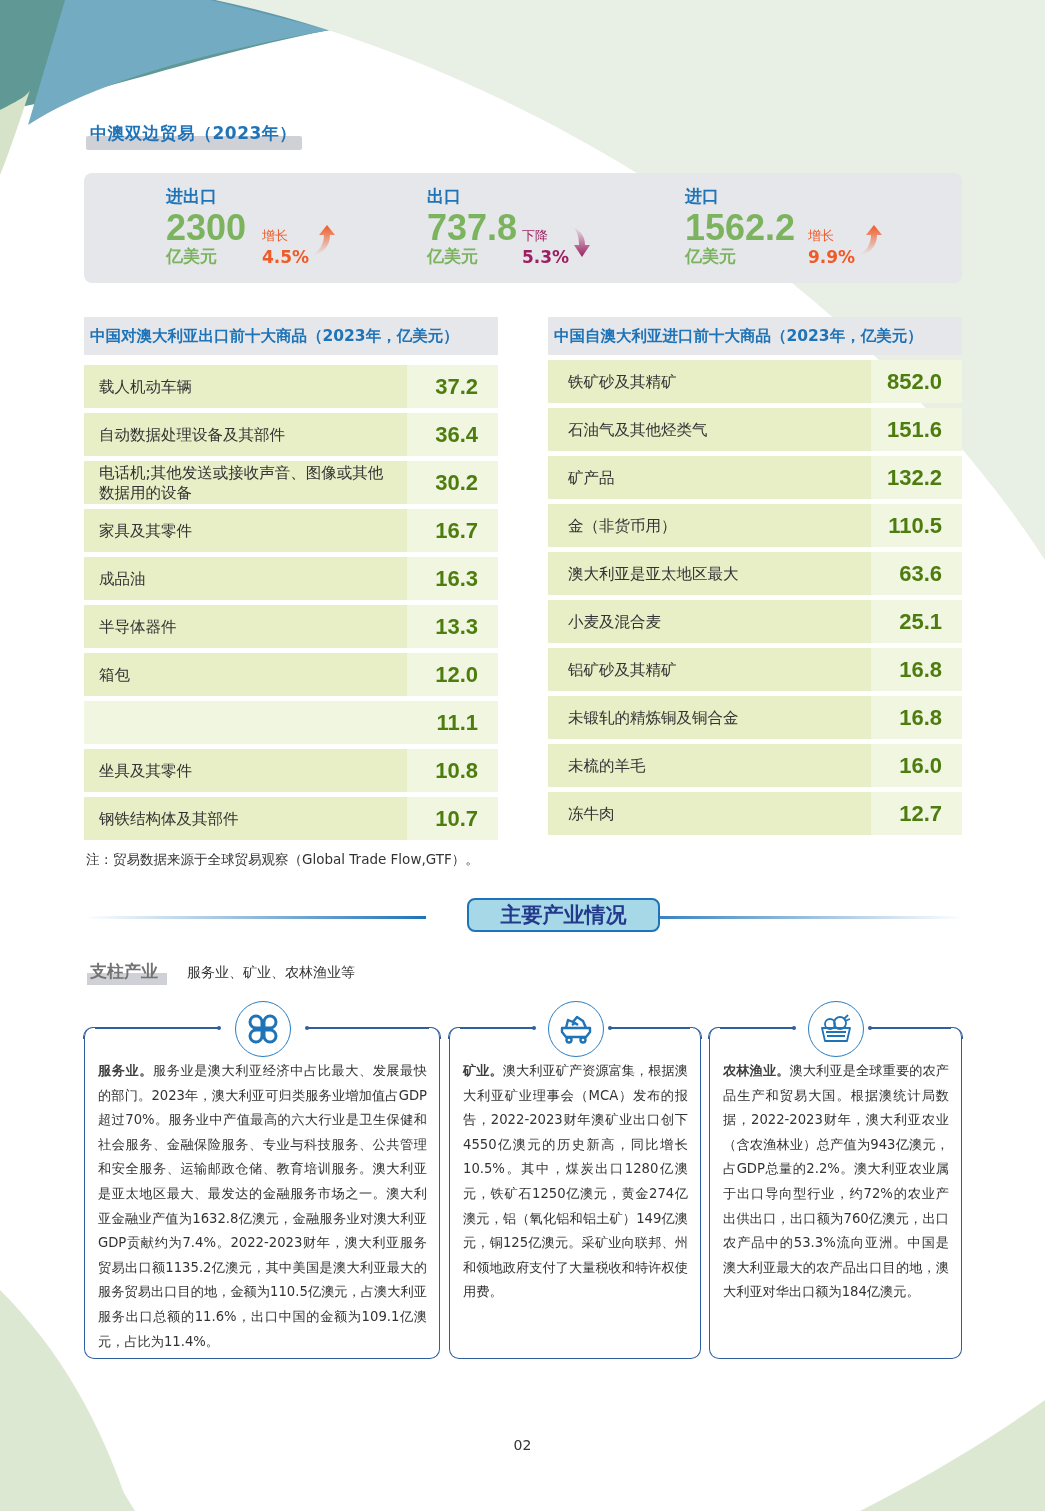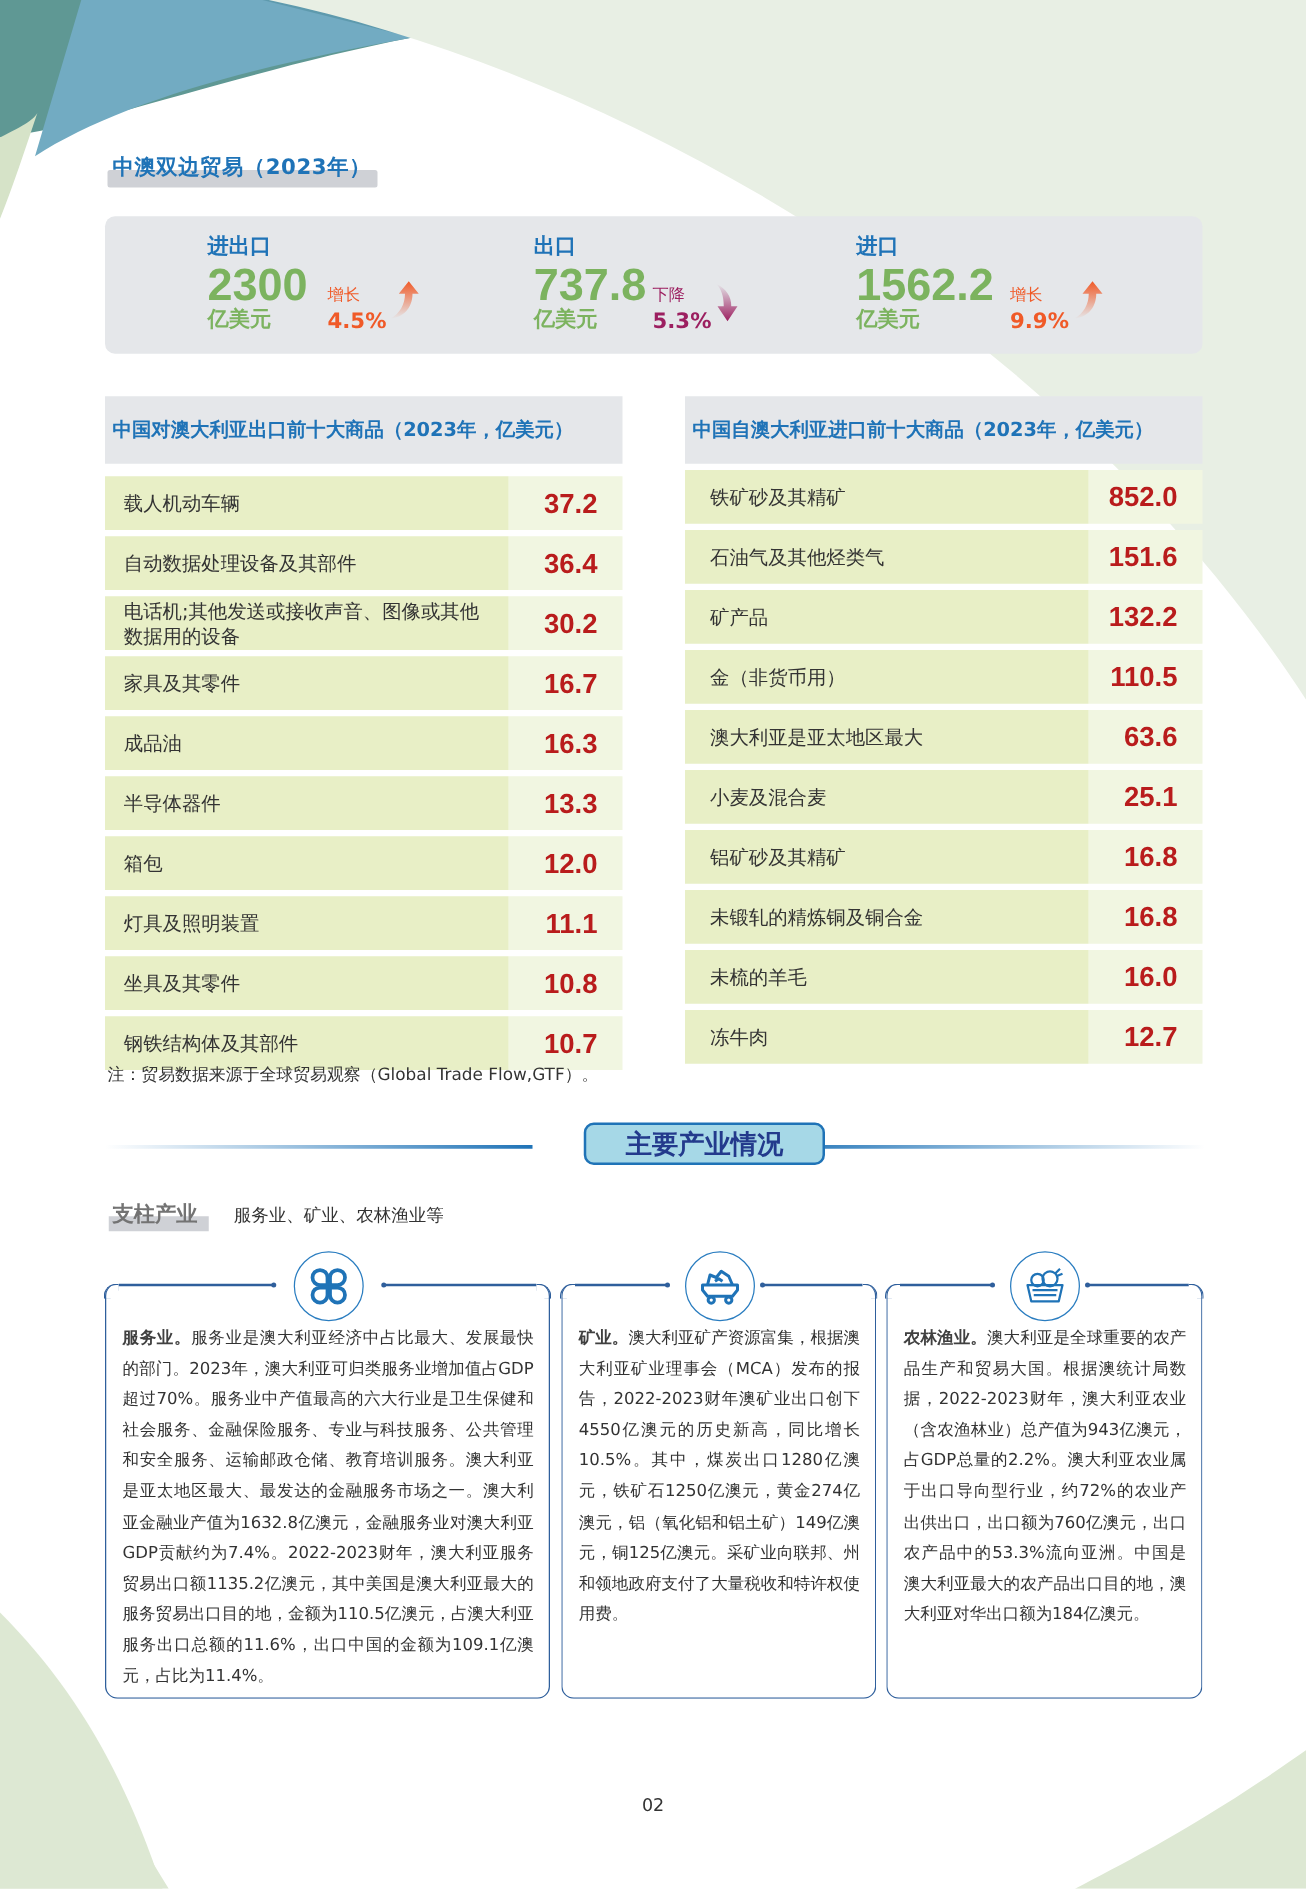--- a/index.html
+++ b/index.html
@@ -24,24 +24,24 @@
   .kpi .unit { font-size: 17px; font-weight: bold; color: #7cb35f; line-height: 20px; }
   .kpi .chg { position: absolute; top: 42px; }
   .kpi .chg .dir { font-size: 13px; }
   .kpi .chg .pct { font-size: 17px; font-weight: bold; margin-top: 2px; }
   .up { color: #f05a28; }
   .down { color: #9c1f60; }
   .arrow { position: absolute; width: 26px; height: 34px; }
 
   
   .tbl { position: absolute; width: 414px; }
-  .tbl .head { height: 54px; background: #e5e7ea; display: flex; align-items: center; padding-left: 6px; font-size: 15.5px; font-weight: bold; color: #1f73b7; white-space: nowrap; }
+  .tbl .head { height: 38px; background: #e5e7ea; display: flex; align-items: center; padding-left: 6px; font-size: 15.5px; font-weight: bold; color: #1f73b7; white-space: nowrap; }
   .tbl .row { display: flex; height: 43px; margin-top: 5px; }
   .tbl .row .name { flex: 0 0 323px; background: #e8efc6; display: flex; align-items: center; padding-left: 15px; font-size: 15.5px; color: #333; line-height: 20px; }
-  .tbl .row .val { flex: 1; background: #f1f6e1; display: flex; align-items: center; justify-content: flex-end; padding-right: 20px; font-size: 22px; font-weight: bold; color: #b91c1c; font-family: "Liberation Sans", sans-serif; }
+  .tbl .row .val { flex: 1; background: #f1f6e1; display: flex; align-items: center; justify-content: flex-end; padding-right: 20px; font-size: 22px; font-weight: bold; color: #4d7c0f; font-family: "Liberation Sans", sans-serif; }
 
   .note { position: absolute; left: 86px; top: 851px; font-size: 13.5px; color: #333; }
 
   
   .divider { position: absolute; left: 84px; top: 916px; width: 880px; height: 4px; }
   .divider .l { position: absolute; left: 0; top: 0; width: 342px; height: 3px; background: linear-gradient(90deg, rgba(31,115,183,0), #1f73b7); }
   .divider .r { position: absolute; right: 0; top: 0; width: 345px; height: 3px; background: linear-gradient(90deg, #1f73b7, rgba(31,115,183,0)); }
   .major-title { position: absolute; left: 427px; top: 898px; width: 193px; height: 34px; background: #a6d8e7; border: 2px solid #1f73b7; border-radius: 8px; display: flex; align-items: center; justify-content: center; font-size: 21px; font-weight: bold; color: #233a8c; margin-left: 40px; }
 
   .pillar { position: absolute; left: 87px; top: 960px; }
@@ -182,21 +182,20 @@
       </div>
     <div class="row">
         <div class="name">半导体器件</div>
         <div class="val">13.3</div>
       </div>
     <div class="row">
         <div class="name">箱包</div>
         <div class="val">12.0</div>
       </div>
     <div class="row">
-        <div class="name">灯具及照明装置</div>
         <div class="val">11.1</div>
       </div>
     <div class="row">
         <div class="name">坐具及其零件</div>
         <div class="val">10.8</div>
       </div>
     <div class="row">
         <div class="name">钢铁结构体及其部件</div>
         <div class="val">10.7</div>
       </div>

